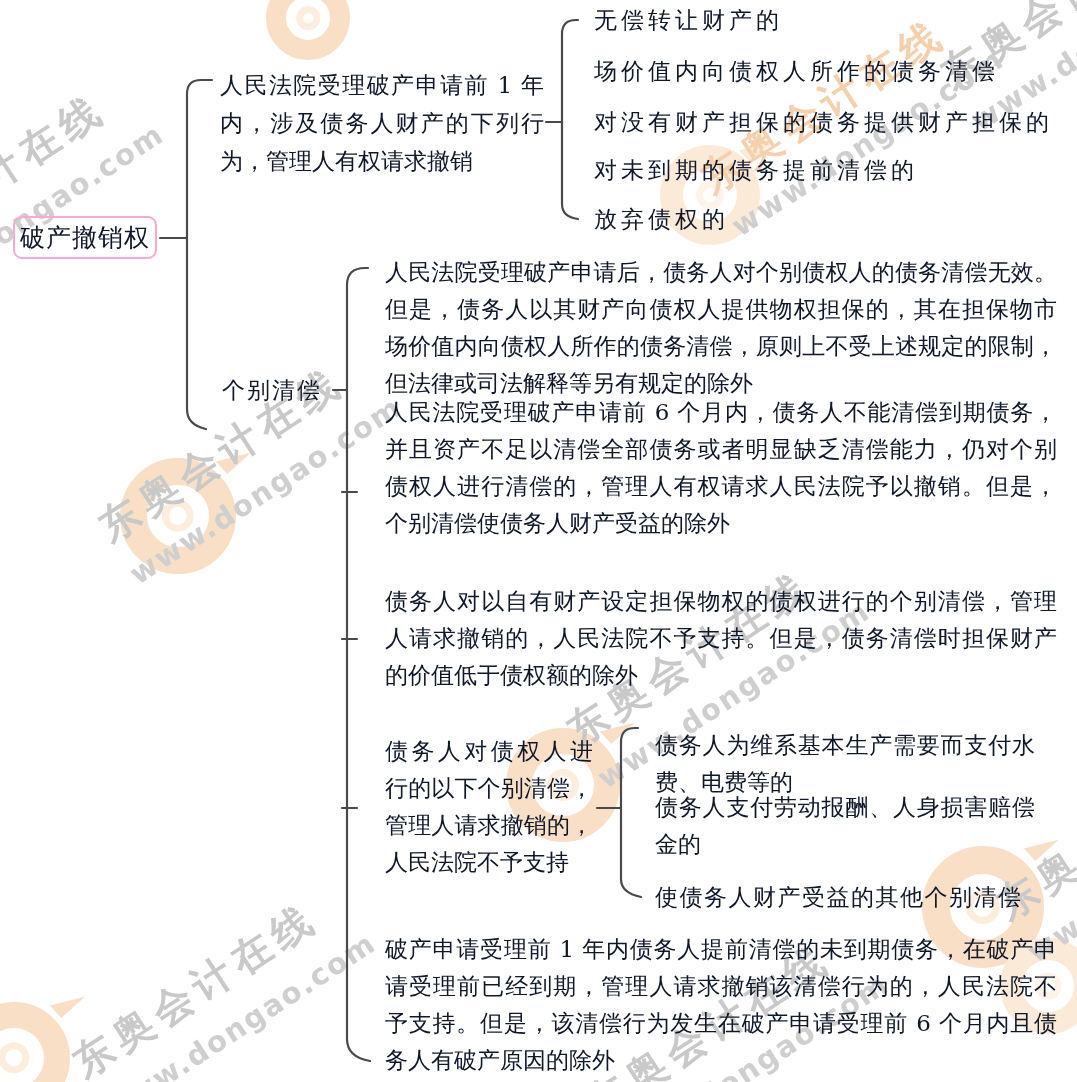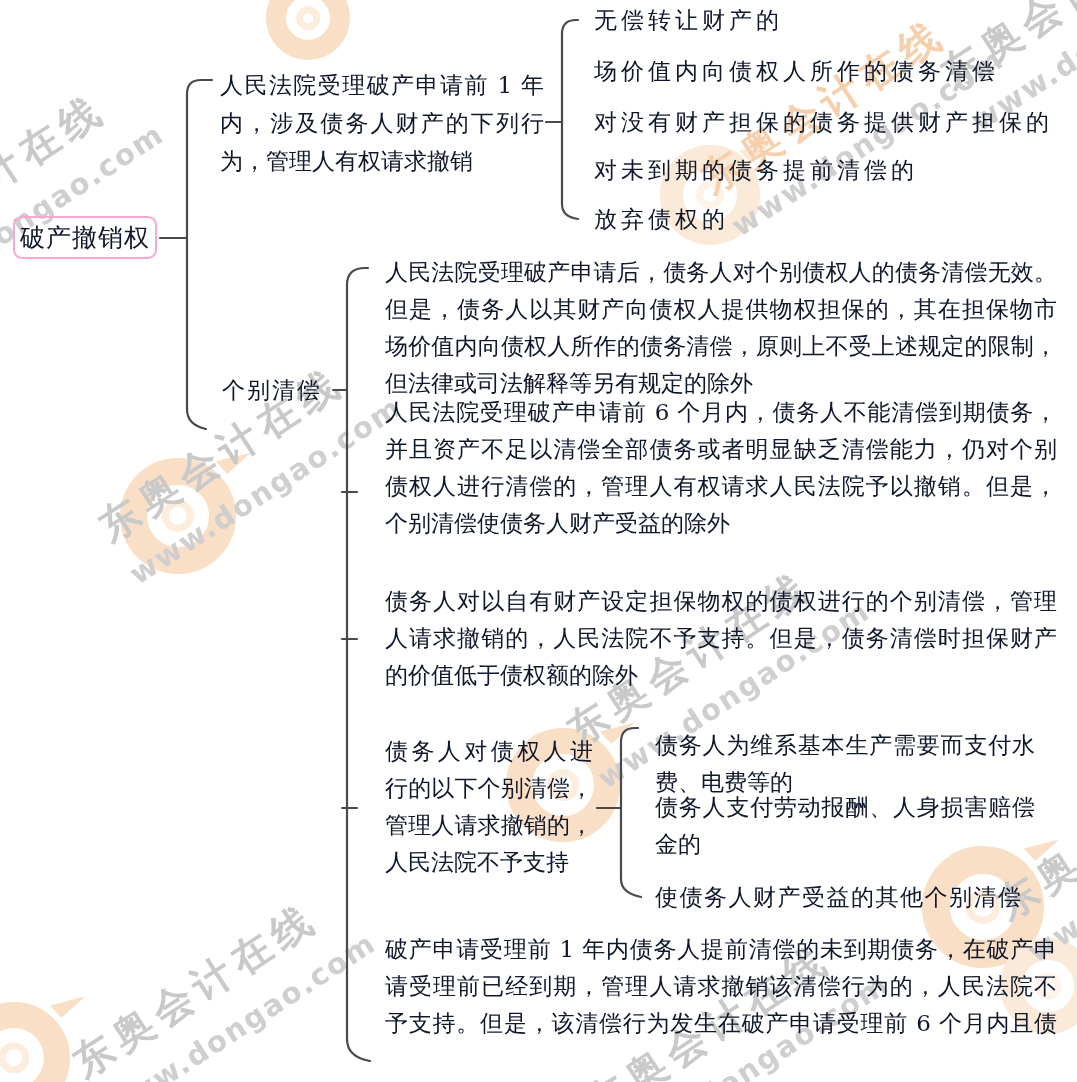--- a/index.html
+++ b/index.html
@@ -184,15 +184,16 @@
     <div class="line">金的</div>
   </div>
   <div class="node sub-leaf" style="top:879px;">
     <div class="line single">使债务人财产受益的其他个别清偿</div>
   </div>
 
   <div class="node para" style="top:931px;">
     <div class="line jl">破产申请受理前 1 年内债务人提前清偿的未到期债务，在破产申</div>
     <div class="line jl">请受理前已经到期，管理人请求撤销该清偿行为的，人民法院不</div>
     <div class="line jl">予支持。但是，该清偿行为发生在破产申请受理前 6 个月内且债</div>
+    <div class="line">务人有破产原因的除外</div>
   </div>
 
 </div>
 
 </body></html>

